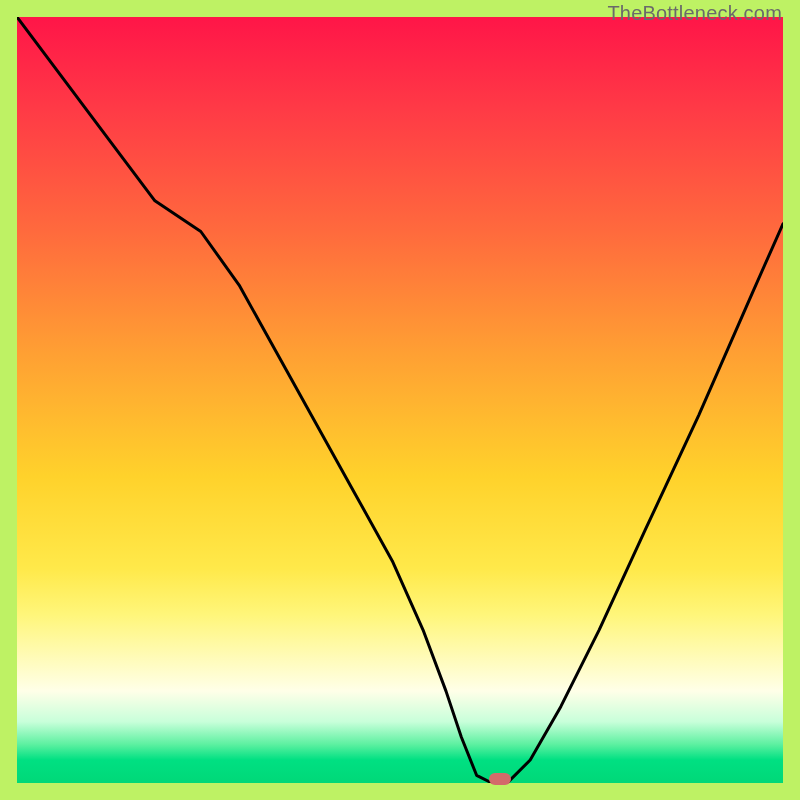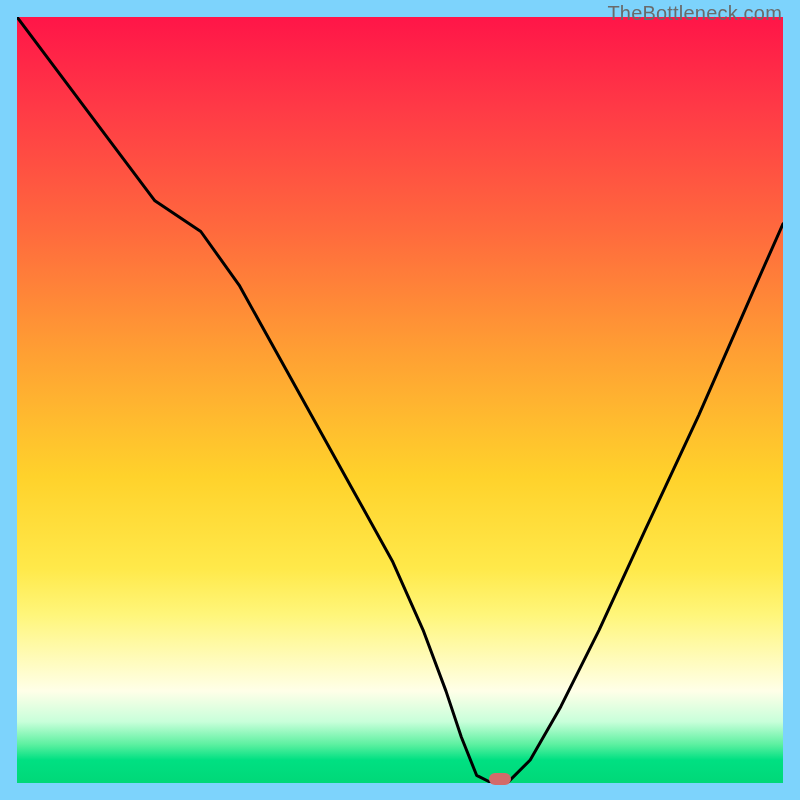--- a/index.html
+++ b/index.html
@@ -7,21 +7,21 @@
     padding: 0;
     width: 800px;
     height: 800px;
     background: #000;
     font-family: Arial, sans-serif;
   }
   .chart-container {
     position: relative;
     width: 800px;
     height: 800px;
-    background: #7dd3fc;
+    background: #bef264;
   }
   .plot-area {
     position: absolute;
     left: 17px;
     top: 17px;
     width: 766px;
     height: 766px;
     background: linear-gradient(to bottom,
       #ff1548 0%,
       #ff3a46 12%,

